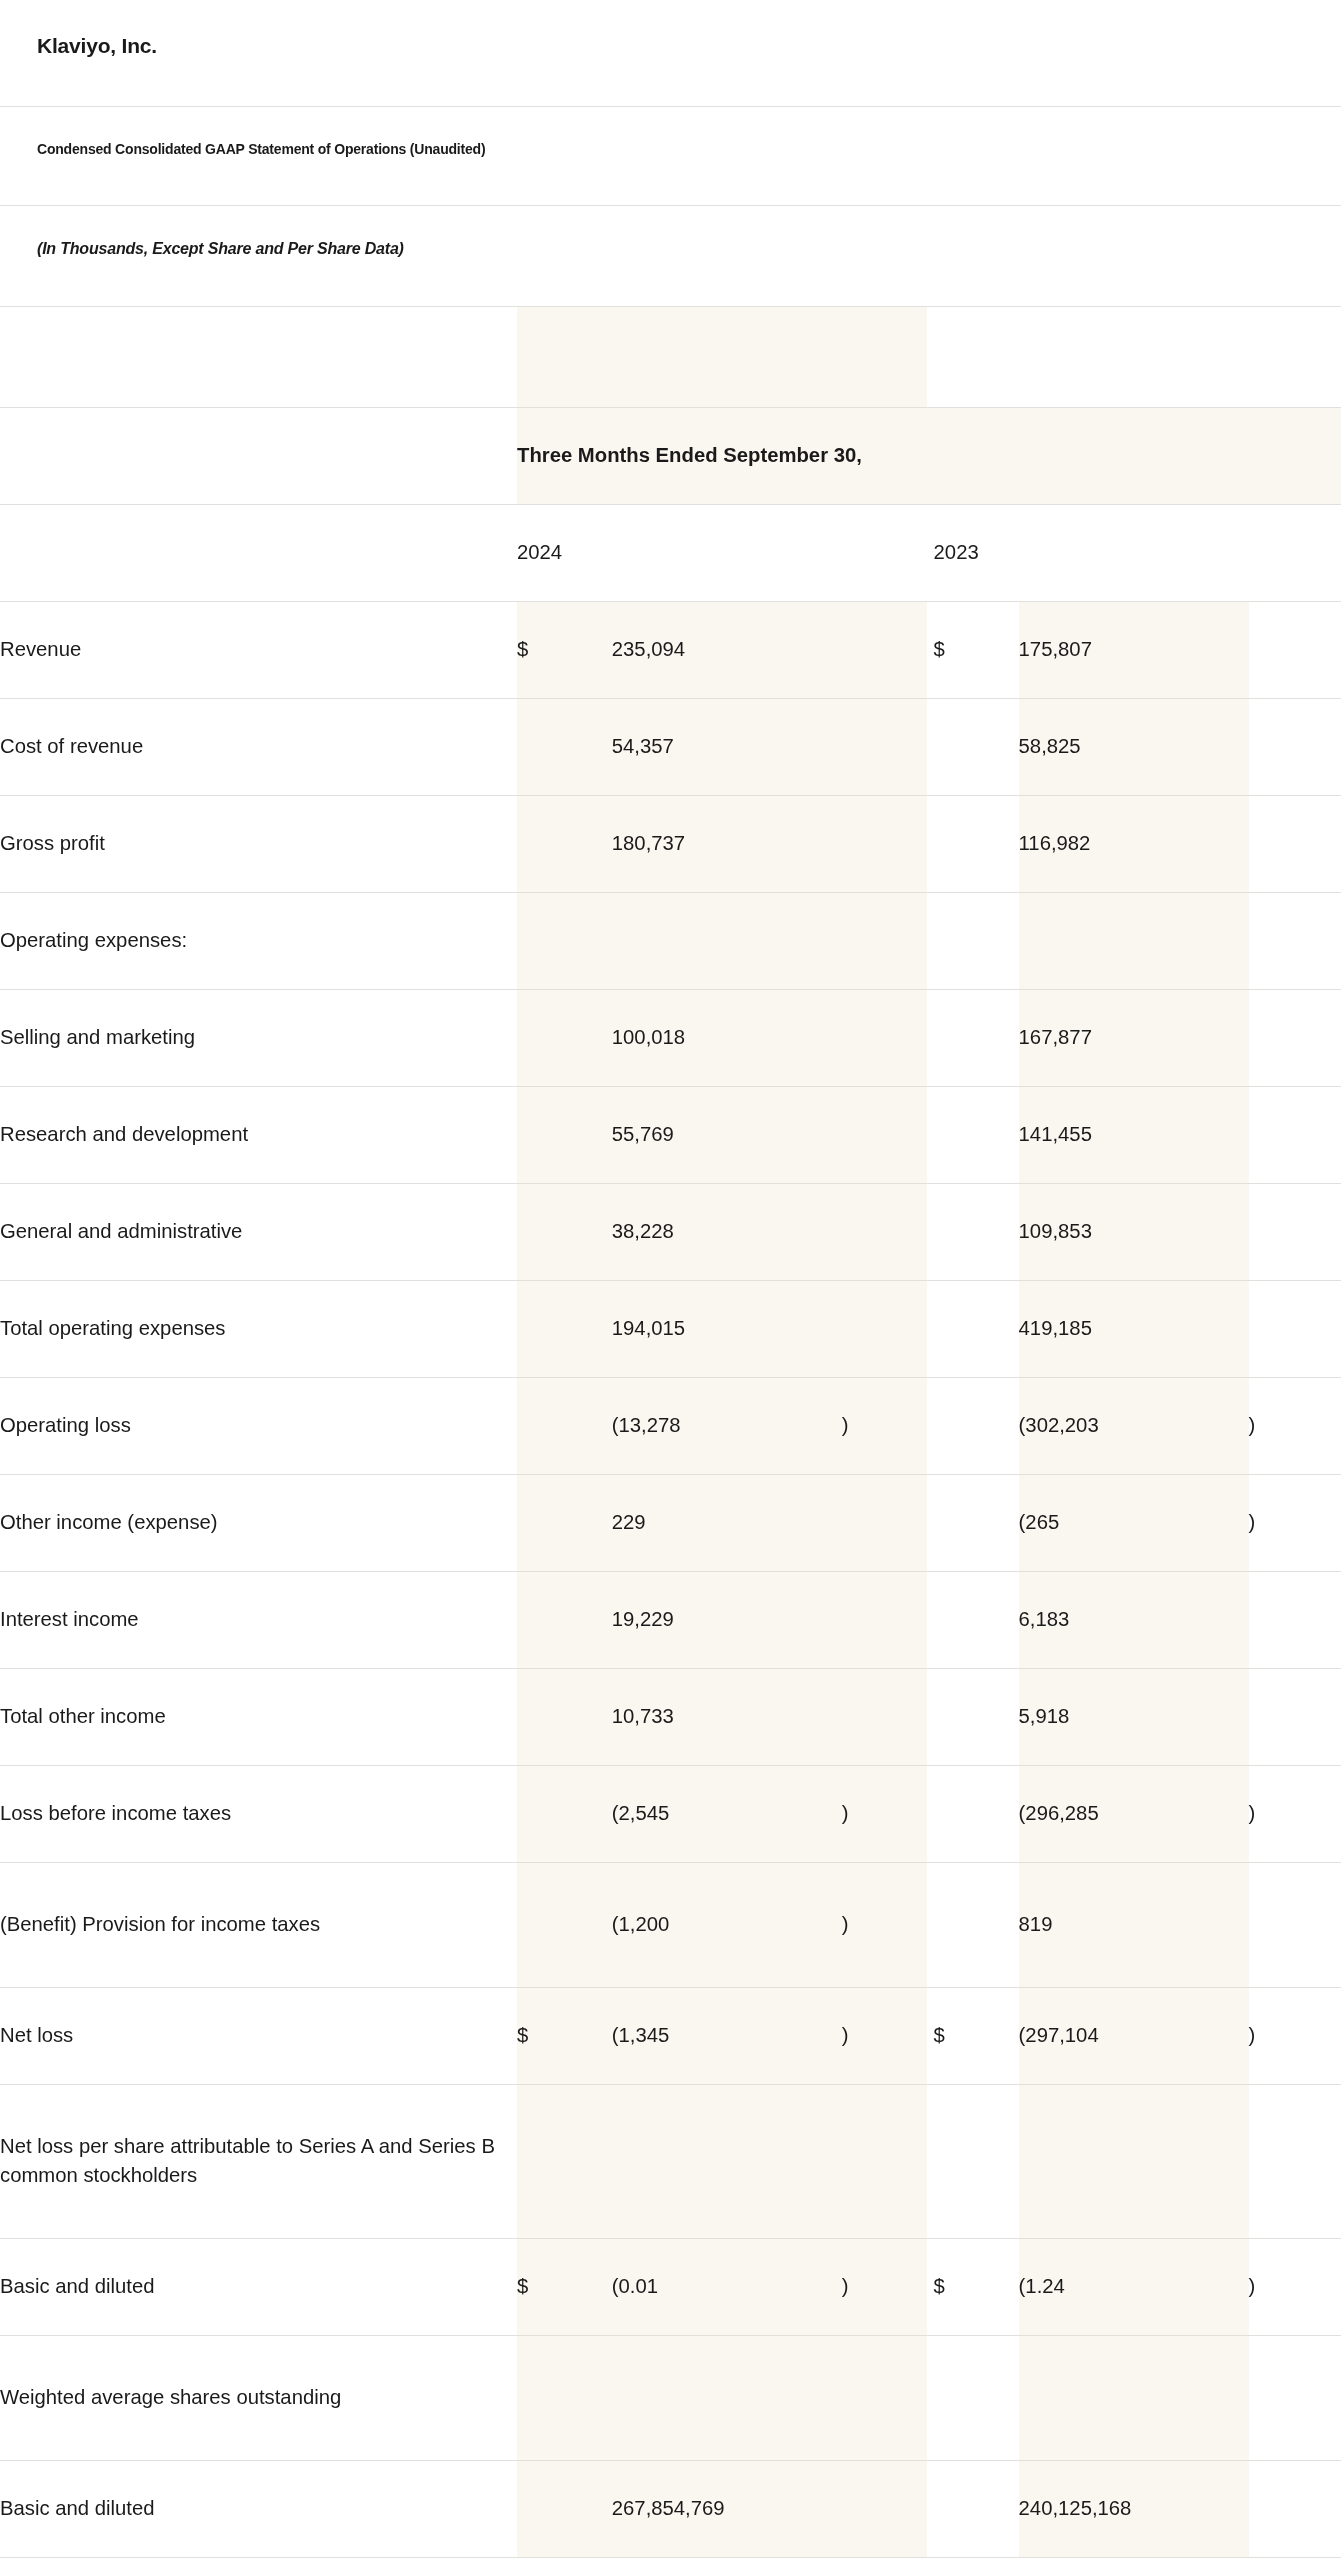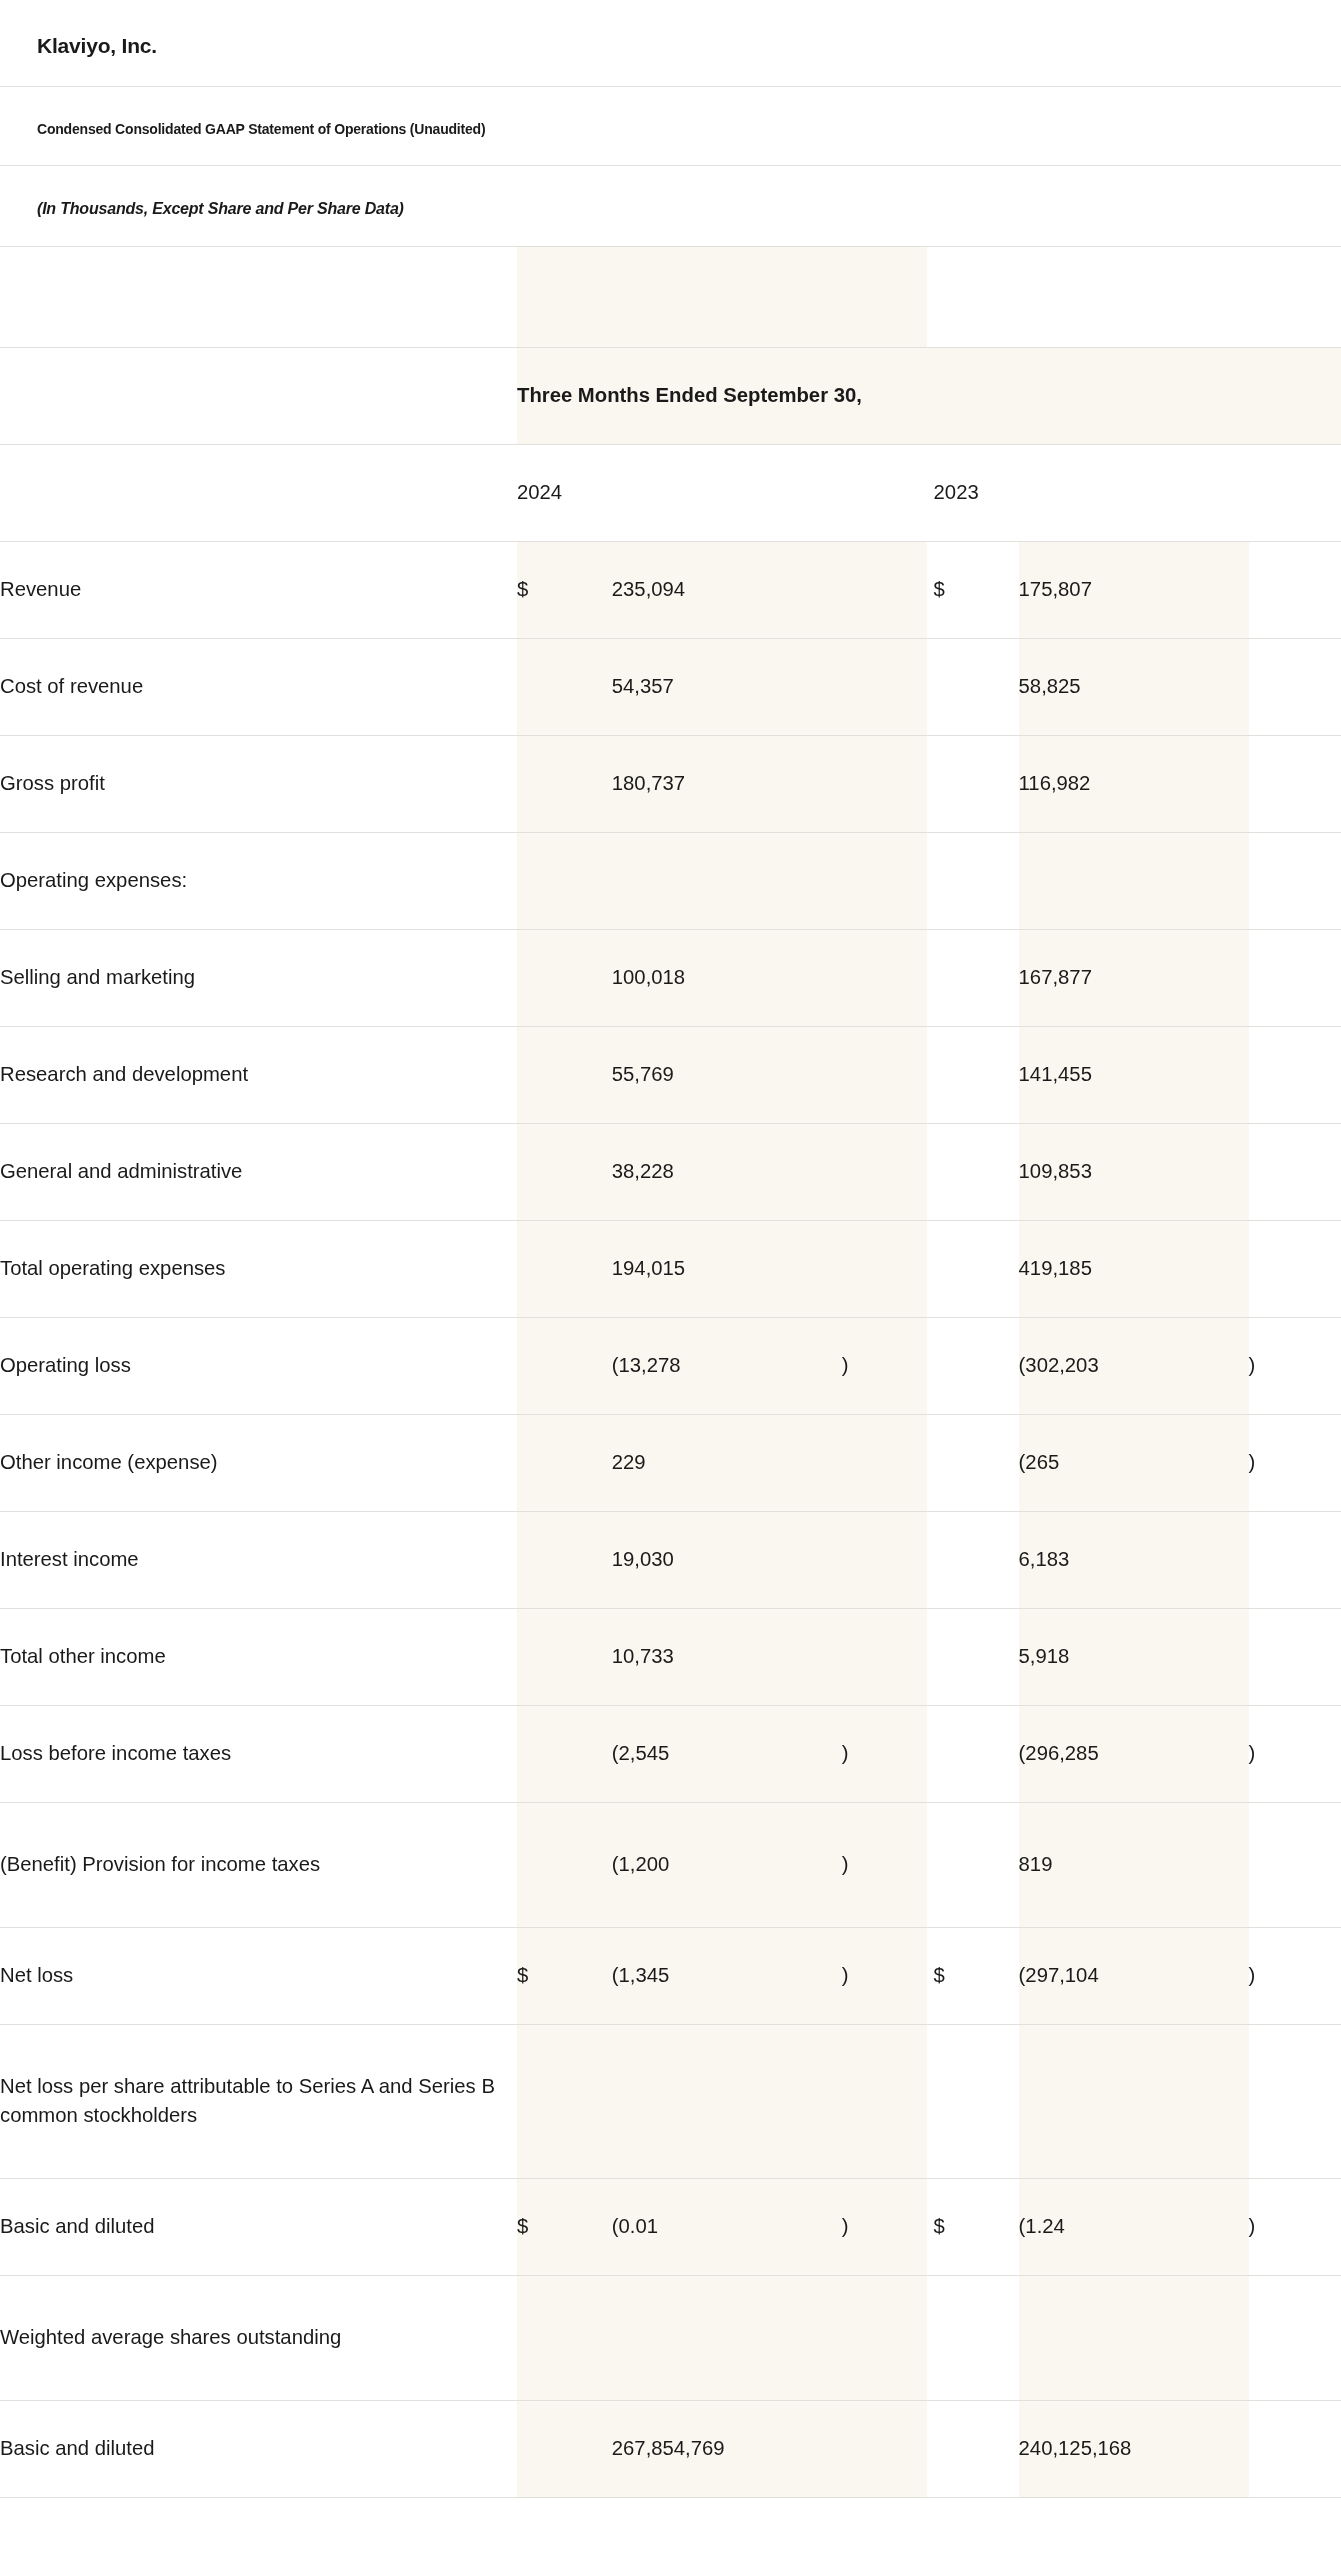--- a/index.html
+++ b/index.html
@@ -12,21 +12,21 @@
     font-family: "Liberation Sans", sans-serif;
     color: #1a1a1a;
     -webkit-font-smoothing: antialiased;
   }
   .page {
     width: 1341px;
     box-sizing: border-box;
   }
   .title-row {
     border-bottom: 0.8px solid #e2e0dc;
-    padding: 34px 0 28px 37px;
+    padding: 34px 0 48px 37px;
     box-sizing: border-box;
   }
   .title-row .t {
     font-size: 21px;
     font-weight: bold;
     letter-spacing: -0.2px;
   }
   .title-row.subtitle .t {
     font-size: 14px;
     font-weight: bold;
@@ -257,21 +257,21 @@
           <td class="paren shade"></td>
           <td class="plain"></td>
           <td class="cur plain"></td>
           <td class="num shade">(265</td>
           <td class="paren plain">)</td>
         </tr>
         <tr class="">
           <td class="label plain">Interest income</td>
           <td class="cur shade"></td>
           <td class="shade"></td>
-          <td class="num shade">19,030</td>
+          <td class="num shade">19,229</td>
           <td class="paren shade"></td>
           <td class="plain"></td>
           <td class="cur plain"></td>
           <td class="num shade">6,183</td>
           <td class="paren plain"></td>
         </tr>
         <tr class="">
           <td class="label plain">Total other income</td>
           <td class="cur shade"></td>
           <td class="shade"></td>

